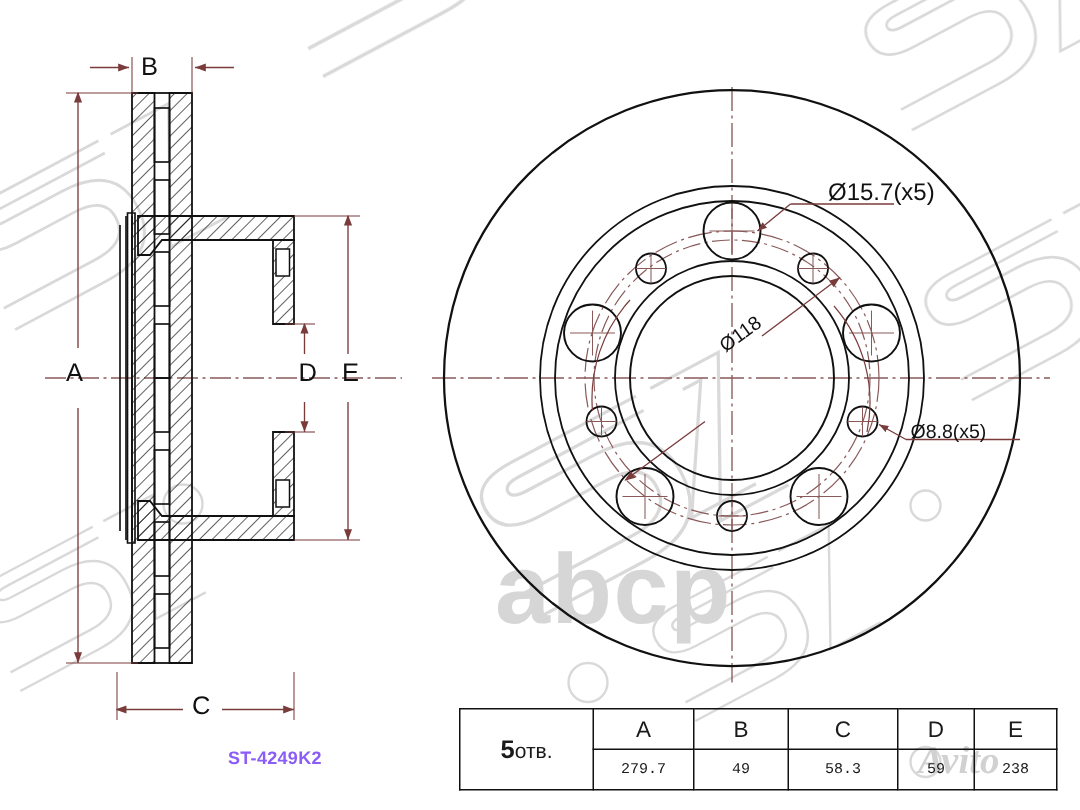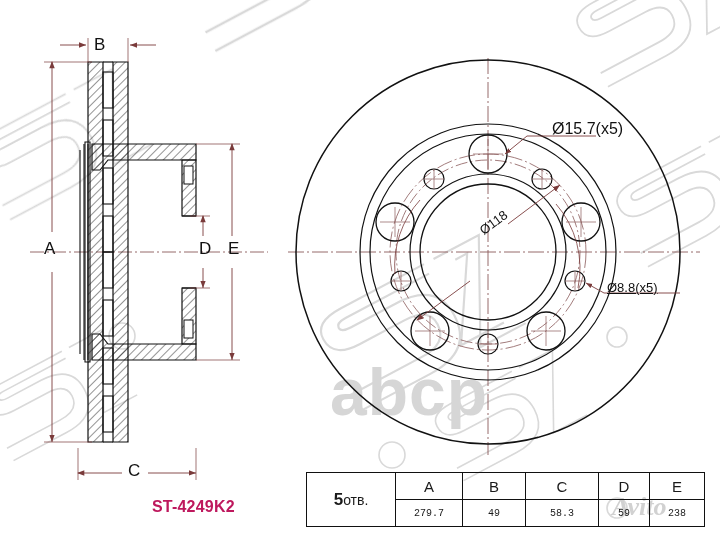--- a/index.html
+++ b/index.html
@@ -31,36 +31,36 @@
   }
   
   #lbl-A  { left: 44px;  top: 240px; font-size: 17px; }
   #lbl-B  { left: 94px;  top: 36px;  font-size: 17px; }
   #lbl-C  { left: 128px; top: 462px; font-size: 17px; }
   #lbl-D  { left: 199px; top: 240px; font-size: 17px; }
   #lbl-E  { left: 228px; top: 240px; font-size: 17px; }
 
   
   #lbl-d157 { left: 528px; top: 121px; font-size: 16px; margin-left: 24px; }
-  #lbl-d88  { left: 607px; top: 281px; font-size: 13px; text-decoration: underline; }
+  #lbl-d88  { left: 607px; top: 281px; font-size: 13px; }
   #lbl-d118 {
     left: 481px; top: 225px; font-size: 13px;
     transform: rotate(-36deg);
     transform-origin: left center;
   }
 
   
   #part-number {
     position: absolute;
     left: 152px;
     top: 498px;
-    font-size: 16px;
+    font-size: 12px;
     font-weight: bold;
     letter-spacing: .2px;
-    color: #be185d;
+    color: #8b5cf6;
   }
 
   
   #spec-table {
     position: absolute;
     left: 306px;
     top: 472px;
     border-collapse: collapse;
     font-size: 15px;
     background: transparent;

